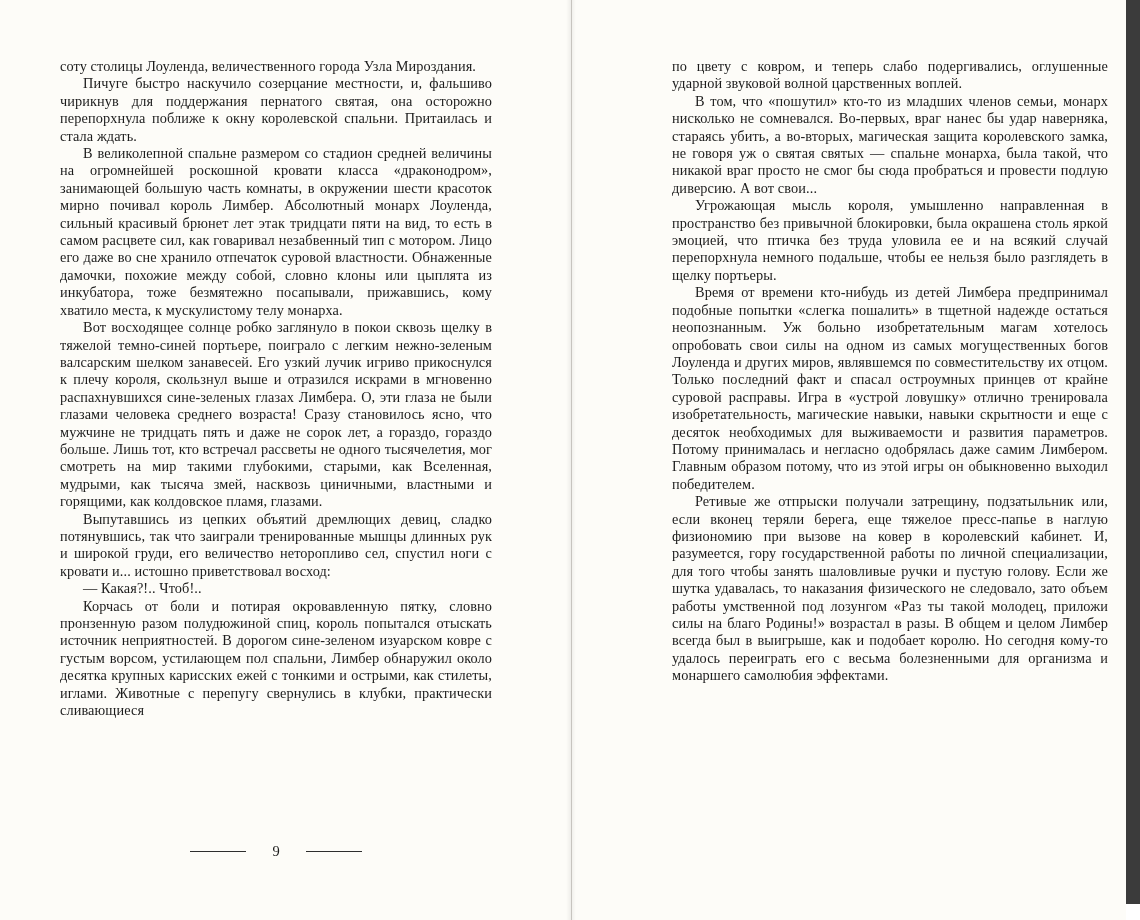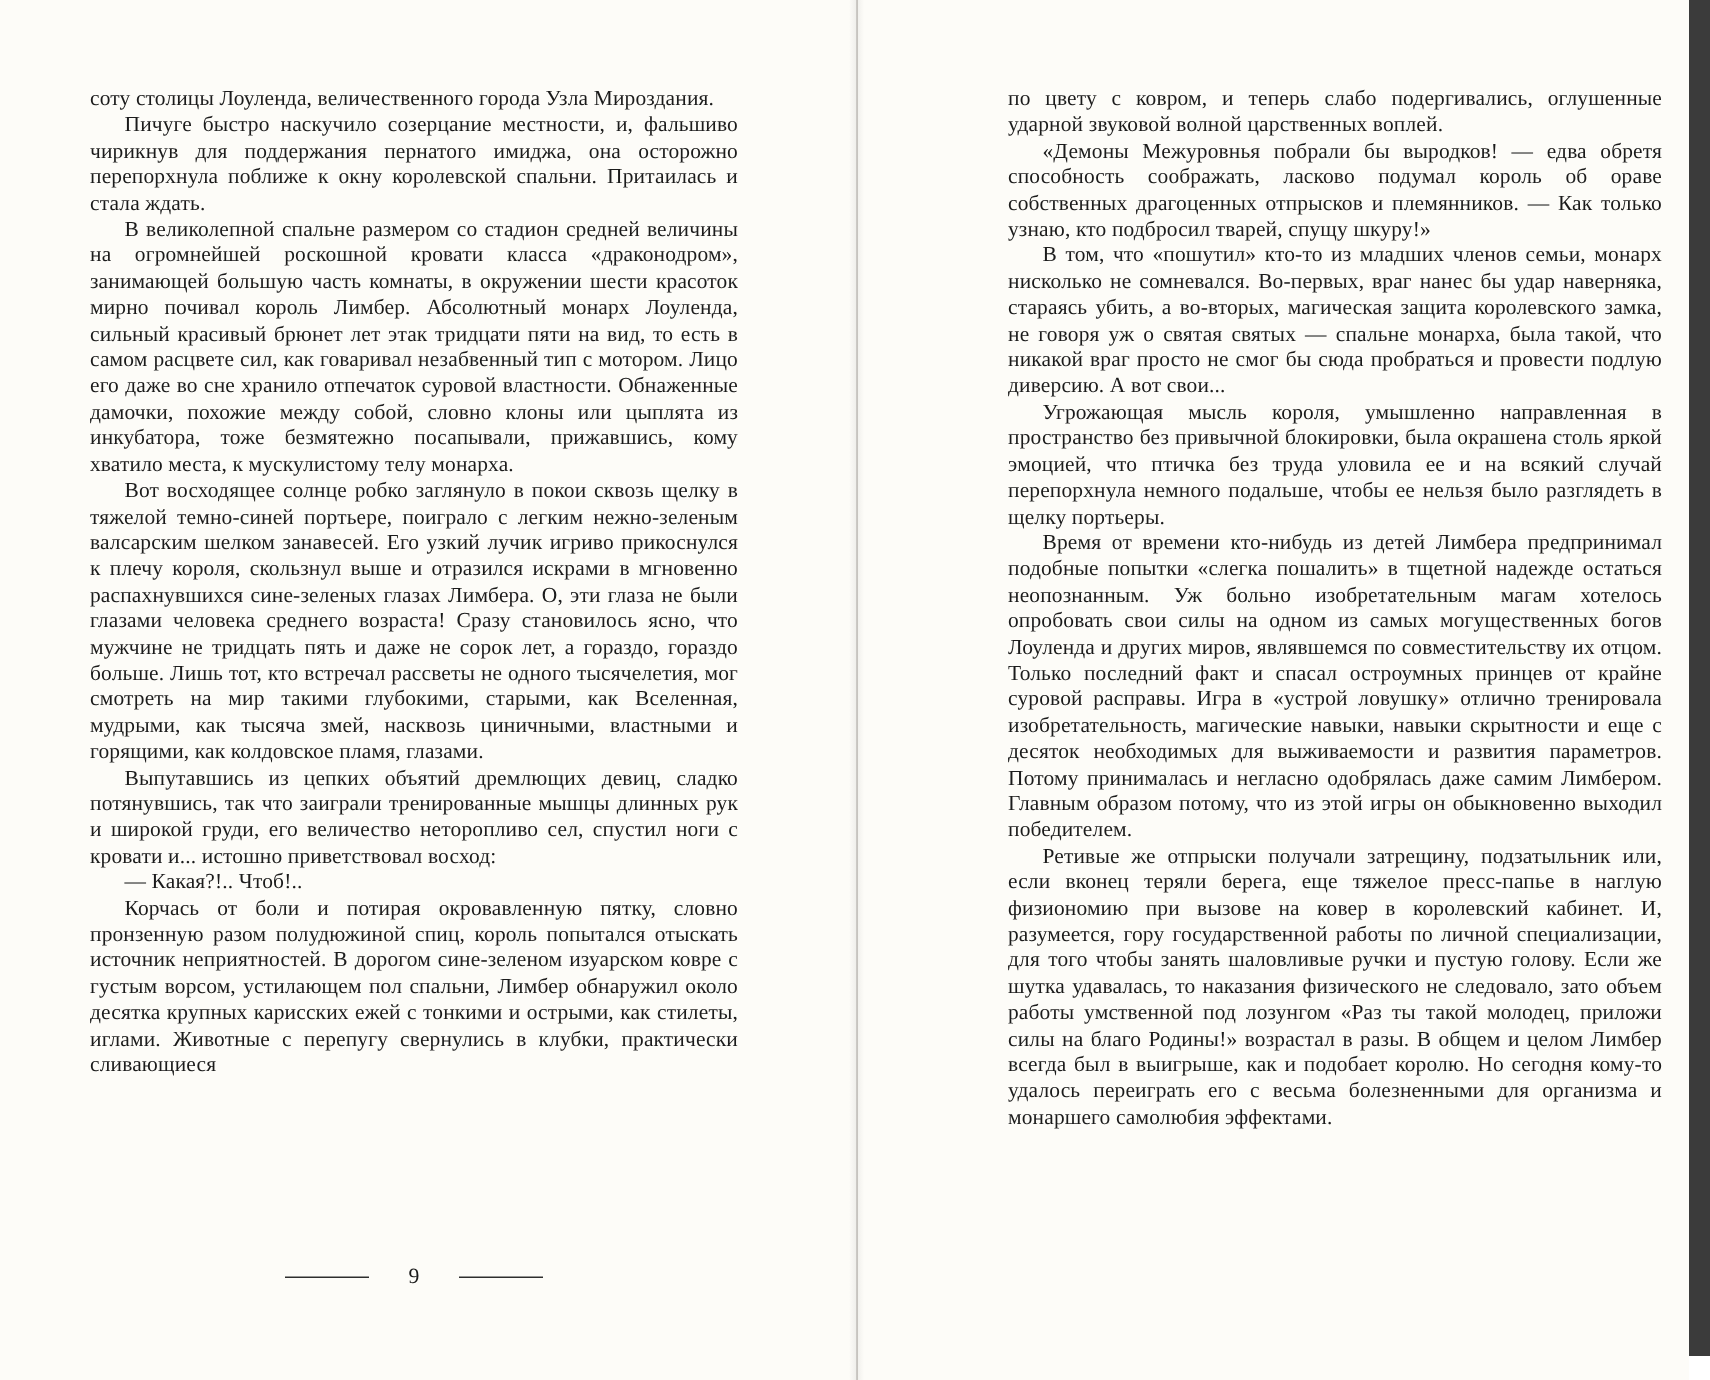--- a/index.html
+++ b/index.html
@@ -94,40 +94,39 @@
   }
 </style>
 </head>
 <body>
 
 <div class="spread">
 
   <div class="page page-left">
     <div class="page-text">
         <p class="">соту столицы Лоуленда, величественного города Узла Мироздания.</p>
-        <p class="indent">Пичуге быстро наскучило созерцание местности, и, фальшиво чирикнув для поддержания пернатого имиджа, она осторожно перепорхнула поближе к окну королевской спальни. Притаилась и стала ждать.</p>
+        <p class="indent">Пичуге быстро наскучило созерцание местности, и, фальшиво чирикнув для поддержания пернатого святая, она осторожно перепорхнула поближе к окну королевской спальни. Притаилась и стала ждать.</p>
         <p class="indent">В великолепной спальне размером со стадион средней величины на огромнейшей роскошной кровати класса «драконодром», занимающей большую часть комнаты, в окружении шести красоток мирно почивал король Лимбер. Абсолютный монарх Лоуленда, сильный красивый брюнет лет этак тридцати пяти на вид, то есть в самом расцвете сил, как говаривал незабвенный тип с мотором. Лицо его даже во сне хранило отпечаток суровой властности. Обнаженные дамочки, похожие между собой, словно клоны или цыплята из инкубатора, тоже безмятежно посапывали, прижавшись, кому хватило места, к мускулистому телу монарха.</p>
         <p class="indent">Вот восходящее солнце робко заглянуло в покои сквозь щелку в тяжелой темно-синей портьере, поиграло с легким нежно-зеленым валсарским шелком занавесей. Его узкий лучик игриво прикоснулся к плечу короля, скользнул выше и отразился искрами в мгновенно распахнувшихся сине-зеленых глазах Лимбера. О, эти глаза не были глазами человека среднего возраста! Сразу становилось ясно, что мужчине не тридцать пять и даже не сорок лет, а гораздо, гораздо больше. Лишь тот, кто встречал рассветы не одного тысячелетия, мог смотреть на мир такими глубокими, старыми, как Вселенная, мудрыми, как тысяча змей, насквозь циничными, властными и горящими, как колдовское пламя, глазами.</p>
         <p class="indent">Выпутавшись из цепких объятий дремлющих девиц, сладко потянувшись, так что заиграли тренированные мышцы длинных рук и широкой груди, его величество неторопливо сел, спустил ноги с кровати и... истошно приветствовал восход:</p>
         <p class="indent">— Какая?!.. Чтоб!..</p>
         <p class="indent">Корчась от боли и потирая окровавленную пятку, словно пронзенную разом полудюжиной спиц, король попытался отыскать источник неприятностей. В дорогом сине-зеленом изуарском ковре с густым ворсом, устилающем пол спальни, Лимбер обнаружил около десятка крупных карисских ежей с тонкими и острыми, как стилеты, иглами. Животные с перепугу свернулись в клубки, практически сливающиеся</p>
       </div>
     <div class="page-footer">
       <span class="footer-rule"></span>
       <span class="page-number">9</span>
       <span class="footer-rule"></span>
     </div>
   </div>
 
   <div class="gutter-divider"></div>
 
   <div class="page page-right">
     <div class="page-text">
         <p class="">по цвету с ковром, и теперь слабо подергивались, оглушенные ударной звуковой волной царственных воплей.</p>
-        <p class="indent">«Демоны Межуровнья побрали бы выродков! — едва обретя способность соображать, ласково подумал король об ораве собственных драгоценных отпрысков и племянников. — Как только узнаю, кто подбросил тварей, спущу шкуру!»</p>
         <p class="indent">В том, что «пошутил» кто-то из младших членов семьи, монарх нисколько не сомневался. Во-первых, враг нанес бы удар наверняка, стараясь убить, а во-вторых, магическая защита королевского замка, не говоря уж о святая святых — спальне монарха, была такой, что никакой враг просто не смог бы сюда пробраться и провести подлую диверсию. А вот свои...</p>
         <p class="indent">Угрожающая мысль короля, умышленно направленная в пространство без привычной блокировки, была окрашена столь яркой эмоцией, что птичка без труда уловила ее и на всякий случай перепорхнула немного подальше, чтобы ее нельзя было разглядеть в щелку портьеры.</p>
         <p class="indent">Время от времени кто-нибудь из детей Лимбера предпринимал подобные попытки «слегка пошалить» в тщетной надежде остаться неопознанным. Уж больно изобретательным магам хотелось опробовать свои силы на одном из самых могущественных богов Лоуленда и других миров, являвшемся по совместительству их отцом. Только последний факт и спасал остроумных принцев от крайне суровой расправы. Игра в «устрой ловушку» отлично тренировала изобретательность, магические навыки, навыки скрытности и еще с десяток необходимых для выживаемости и развития параметров. Потому принималась и негласно одобрялась даже самим Лимбером. Главным образом потому, что из этой игры он обыкновенно выходил победителем.</p>
         <p class="indent">Ретивые же отпрыски получали затрещину, подзатыльник или, если вконец теряли берега, еще тяжелое пресс-папье в наглую физиономию при вызове на ковер в королевский кабинет. И, разумеется, гору государственной работы по личной специализации, для того чтобы занять шаловливые ручки и пустую голову. Если же шутка удавалась, то наказания физического не следовало, зато объем работы умственной под лозунгом «Раз ты такой молодец, приложи силы на благо Родины!» возрастал в разы. В общем и целом Лимбер всегда был в выигрыше, как и подобает королю. Но сегодня кому-то удалось переиграть его с весьма болезненными для организма и монаршего самолюбия эффектами.</p>
       </div>
   </div>
 
 </div>
 
 <div class="scrollbar-track"></div>

